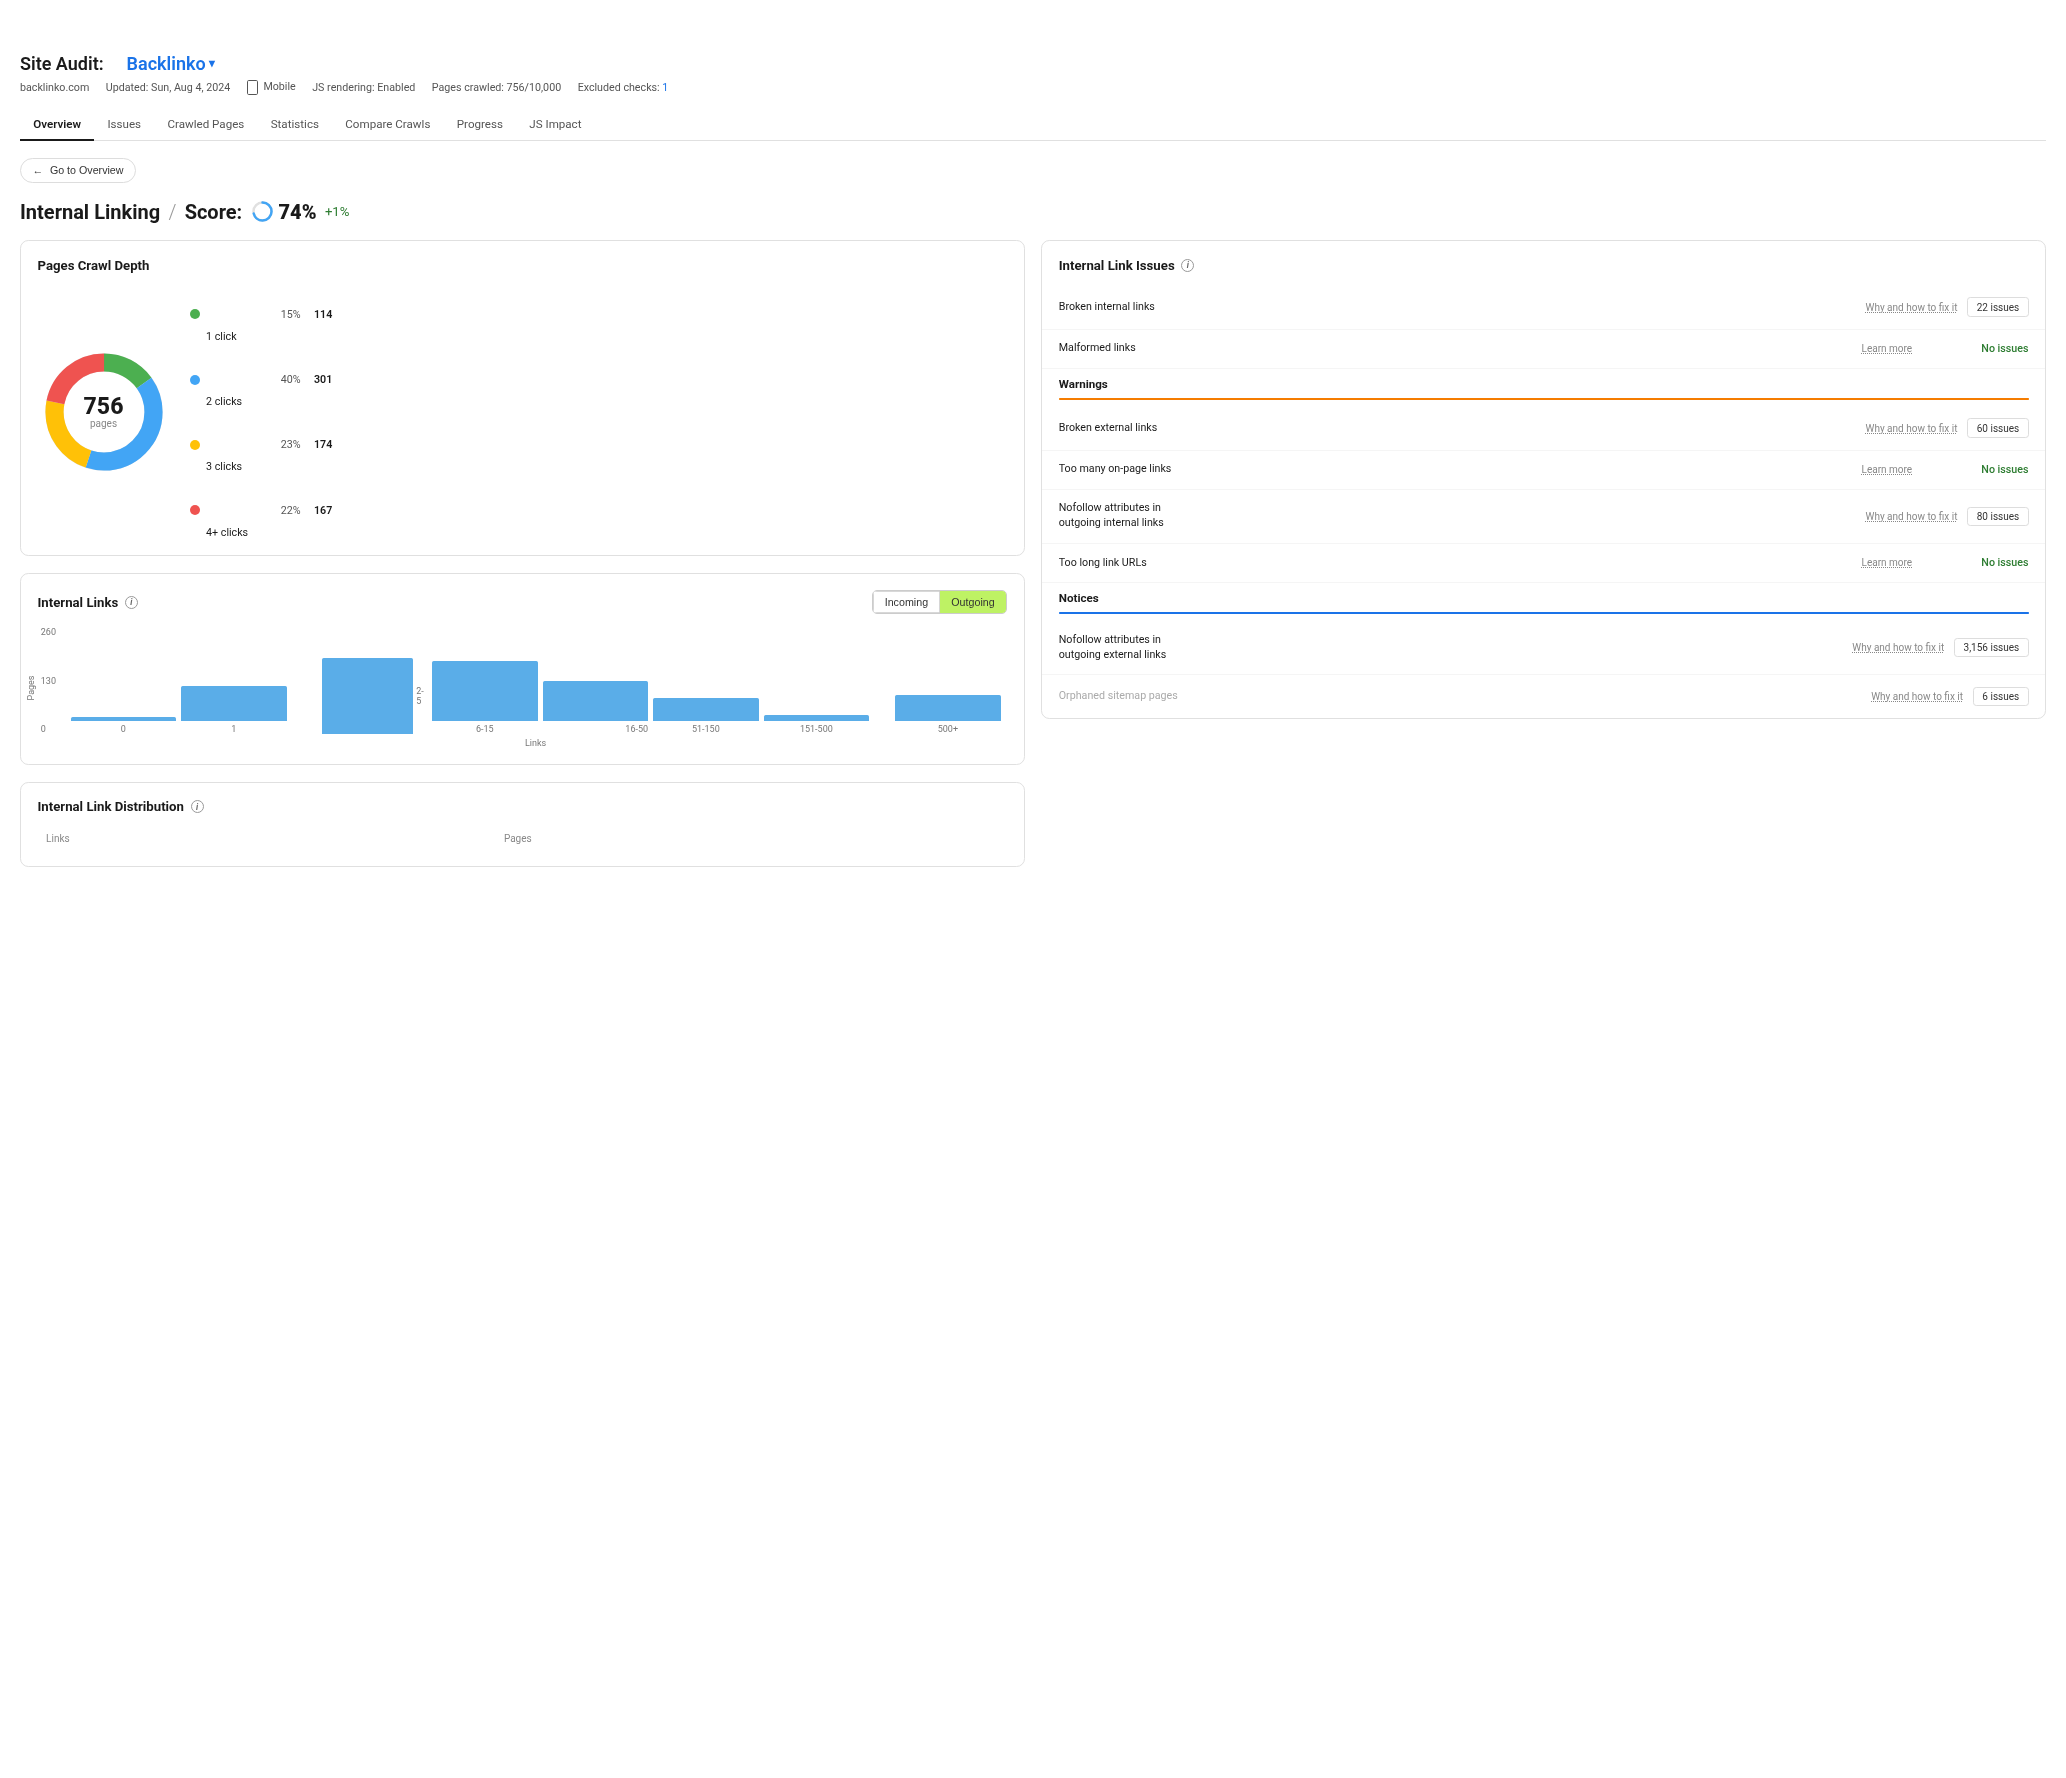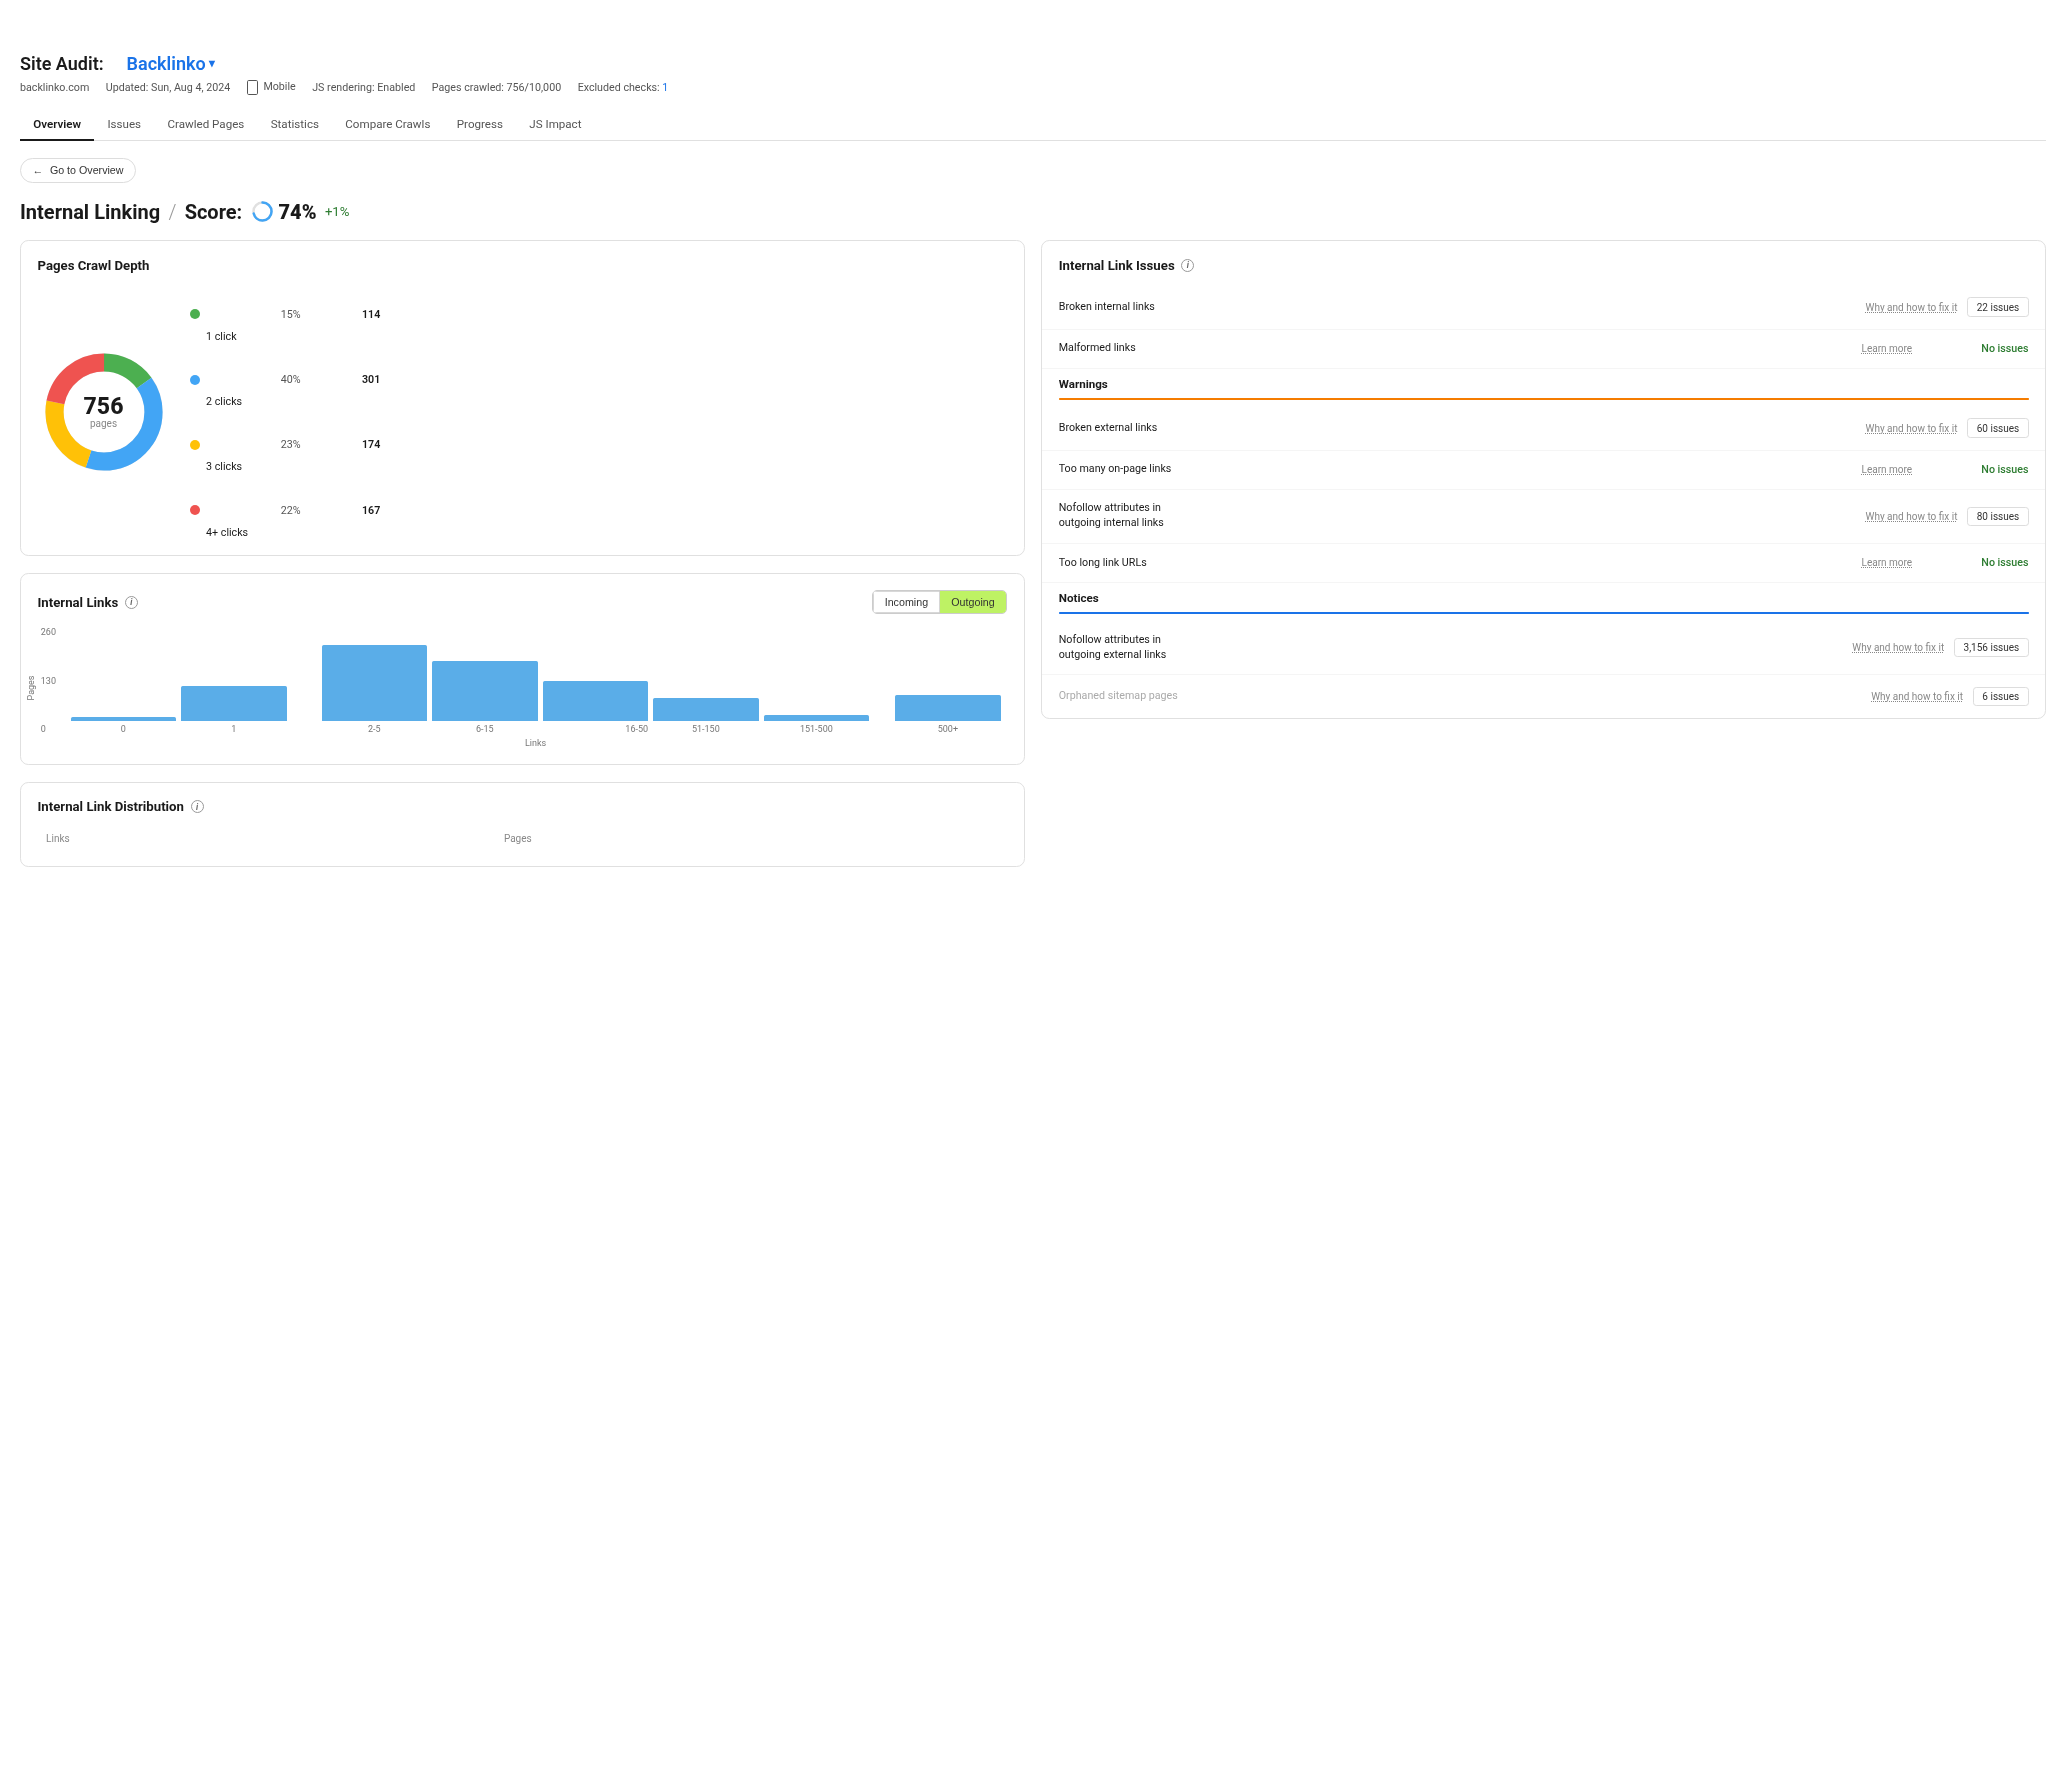--- a/index.html
+++ b/index.html
@@ -46,21 +46,21 @@
     .donut-section { display: flex; align-items: center; gap: 20px; }
     .donut-chart-wrapper { position: relative; width: 132px; height: 132px; flex-shrink: 0; }
     .donut-center { position: absolute; top: 50%; left: 50%; transform: translate(-50%, -50%); text-align: center; }
     .donut-number { font-size: 23px; font-weight: 800; line-height: 1; }
     .donut-label { font-size: 10px; color: #888; }
     .legend { display: flex; flex-direction: column; gap: 8.3px; }
     .legend-item { display: flex; align-items: center; gap: 6.6px; font-size: 10.7px; }
     .legend-dot { width: 10px; height: 10px; border-radius: 50%; flex-shrink: 0; }
     .legend-name { flex: 1; min-width: 58px; margin-top: 44px; }
     .legend-pct { color: #555; min-width: 30px; text-align: right; }
-    .legend-count { color: #1a1a1a; font-weight: 600; min-width: 25px; text-align: right; margin-left: 48px; }
+    .legend-count { color: #1a1a1a; font-weight: 600; min-width: 25px; text-align: right; }
 
     
     .card-header-row { display: flex; align-items: center; justify-content: space-between; margin-bottom: 13.2px; }
     .card-title-left { display: flex; align-items: center; gap: 6.6px; font-size: 13.2px; font-weight: 700; }
     .toggle-group { display: flex; border: 0.8px solid #ccc; border-radius: 5px; overflow: hidden; }
     .toggle-btn { padding: 5px 11.6px; font-size: 10.7px; background: #bef264; border: none; cursor: pointer; color: #333; }
     .toggle-btn.active { background: #fff; font-weight: 500; box-shadow: inset 0 0 0 0.8px #ccc; }
     .chart-wrapper { position: relative; }
     .y-axis-label { position: absolute; left: -20px; top: 50%; transform: translateY(-50%) rotate(-90deg); font-size: 9px; color: #777; white-space: nowrap; }
     .x-axis-title { text-align: center; font-size: 9px; color: #777; margin-top: 3.3px; }
@@ -219,21 +219,21 @@
 
                 <div style="display:flex;align-items:flex-end;gap:5px;height:99px;flex:1;">
                   <div style="display:flex;flex-direction:column;align-items:center;gap:3.3px;flex:1;">
                     <div style="background:#5aade8;border-radius:1.7px 1.7px 0 0;width:100%;height:4.1px;"></div>
                     <span style="font-size:9px;color:#777;">0</span>
                   </div>
                   <div style="display:flex;flex-direction:column;align-items:center;gap:3.3px;flex:1;">
                     <div style="background:#5aade8;border-radius:1.7px 1.7px 0 0;width:100%;height:35px;"></div>
                     <span style="font-size:9px;color:#777;">1</span>
                   </div>
-                  <div style="display:flex;flex-direction:column;align-items:center;gap:3.3px;flex:1;padding-left:30px;">
+                  <div style="display:flex;flex-direction:row;align-items:center;gap:3.3px;flex:1;padding-left:30px;">
                     <div style="background:#5aade8;border-radius:1.7px 1.7px 0 0;width:100%;height:76px;"></div>
                     <span style="font-size:9px;color:#777;">2-5</span>
                   </div>
                   <div style="display:flex;flex-direction:column;align-items:center;gap:3.3px;flex:1;">
                     <div style="background:#5aade8;border-radius:1.7px 1.7px 0 0;width:100%;height:60px;"></div>
                     <span style="font-size:9px;color:#777;">6-15</span>
                   </div>
                   <div style="display:flex;flex-direction:column;align-items:flex-end;gap:3.3px;flex:1;">
                     <div style="background:#5aade8;border-radius:1.7px 1.7px 0 0;width:100%;height:40px;"></div>
                     <span style="font-size:9px;color:#777;">16-50</span>

